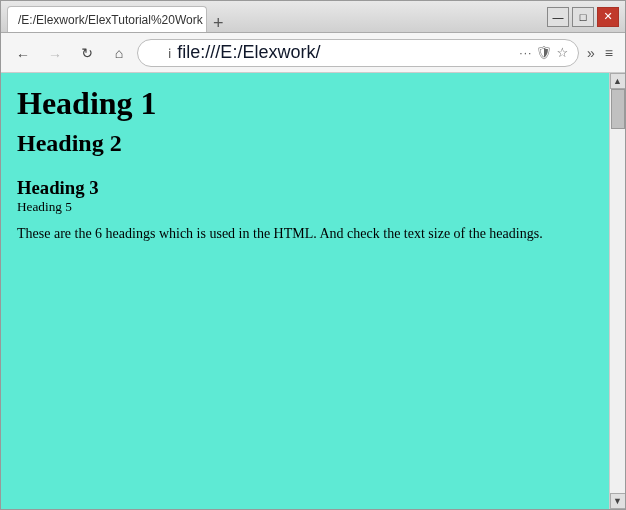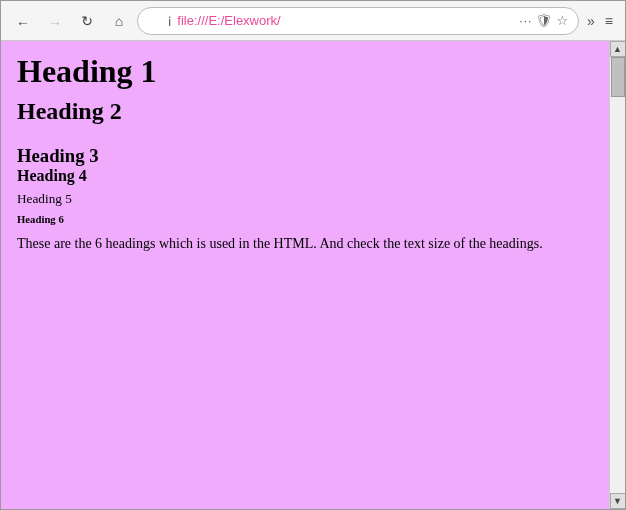--- a/index.html
+++ b/index.html
@@ -72,34 +72,34 @@
       border-radius: 14px;
       padding: 0 10px 0 30px;
       font-size: 13px;
       background: white;
       display: flex;
       align-items: center;
       gap: 6px;
       position: relative;
     }
     .address-bar .info-icon { color: #555; font-size: 13px; }
-    .address-text { font-size: 13px; color: #ec4899; flex: 1; }
+    .address-text { font-size: 18px; color: #0f172a; flex: 1; }
     .address-icons { display: flex; gap: 4px; color: #666; font-size: 13px; }
     .nav-extra { display: flex; gap: 2px; }
     .nav-extra-btn { background: transparent; border: none; cursor: pointer; font-size: 14px; color: #555; padding: 2px 4px; }
 
     
     .content-wrapper {
       display: flex;
       flex: 1;
       overflow: hidden;
     }
     .content {
       flex: 1;
-      background: #f0abfc;
+      background: #5eead4;
       padding: 12px 16px;
       overflow-y: auto;
       font-family: Times New Roman, serif;
     }
     .scrollbar {
       width: 16px;
       background: #f0f0f0;
       border-left: 1px solid #ccc;
       display: flex;
       flex-direction: column;
@@ -135,20 +135,34 @@
     .content h4 { font-size: 1em; font-weight: bold; margin-bottom: 6px; font-family: Times New Roman, serif; }
     .content h5 { font-size: 0.83em; font-weight: normal; margin-bottom: 6px; font-family: Times New Roman, serif; }
     .content h6 { font-size: 0.67em; font-weight: bold; margin-bottom: 6px; font-family: Times New Roman, serif; }
     .content p { font-size: 14px; font-family: Times New Roman, serif; margin-top: 8px; line-height: 1.5; }
   </style>
 </head>
 <body>
 
 <div class="window">
 
+  <div class="title-bar">
+    <div class="tab-area">
+      <div class="tab">
+        <span>/E:/Elexwork/ElexTutorial%20Work</span>
+
+      </div>
+      <span class="tab-new">+</span>
+    </div>
+    <div class="win-controls">
+      <div class="win-btn minimize">—</div>
+      <div class="win-btn maximize">□</div>
+      <div class="win-btn close">✕</div>
+    </div>
+  </div>
 
   <div class="nav-bar">
     <button class="nav-btn">←</button>
     <button class="nav-btn disabled">→</button>
     <button class="nav-btn">↻</button>
     <button class="nav-btn">⌂</button>
     <div class="address-bar">
       <span class="info-icon">ℹ</span>
       <span class="address-text">file:///E:/Elexwork/</span>
       <div class="address-icons">
@@ -161,23 +175,21 @@
       <button class="nav-extra-btn">»</button>
       <button class="nav-extra-btn">≡</button>
     </div>
   </div>
 
   <div class="content-wrapper">
     <div class="content">
       <h1>Heading 1</h1>
       <h2>Heading 2</h2>
       <h3>Heading 3</h3>
-      <h4>Heading 4</h4>
       <h5>Heading 5</h5>
-      <h6>Heading 6</h6>
       <p>These are the 6 headings which is used in the HTML. And check the text size of the headings.</p>
     </div>
     <div class="scrollbar">
       <div class="scroll-arrow">▲</div>
       <div class="scroll-track">
         <div class="scroll-thumb"></div>
       </div>
       <div class="scroll-arrow">▼</div>
     </div>
   </div>

